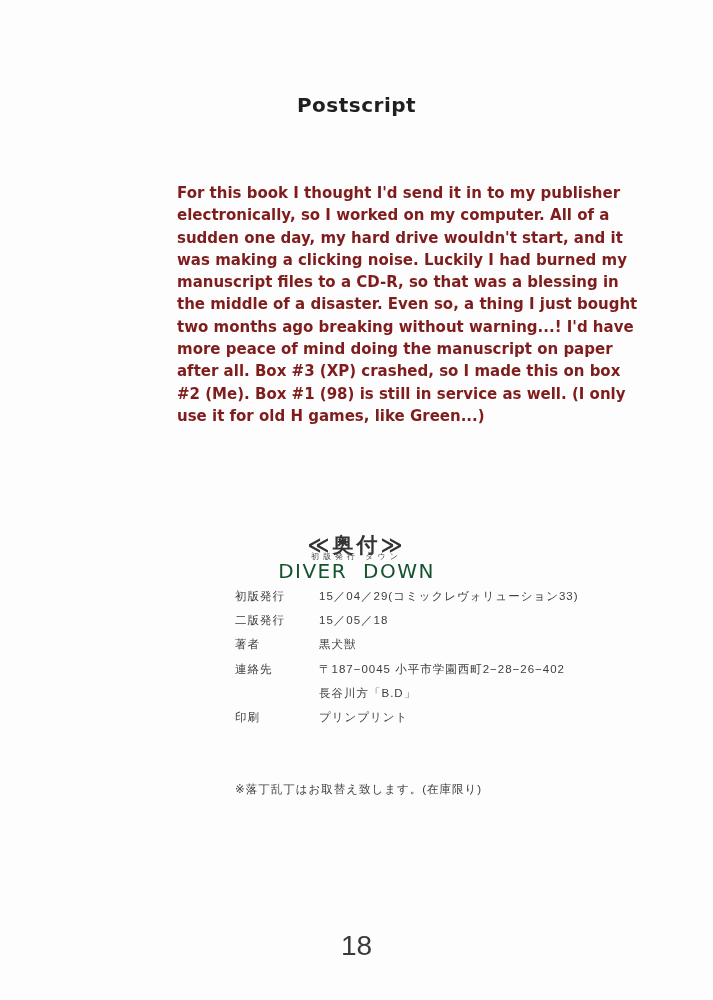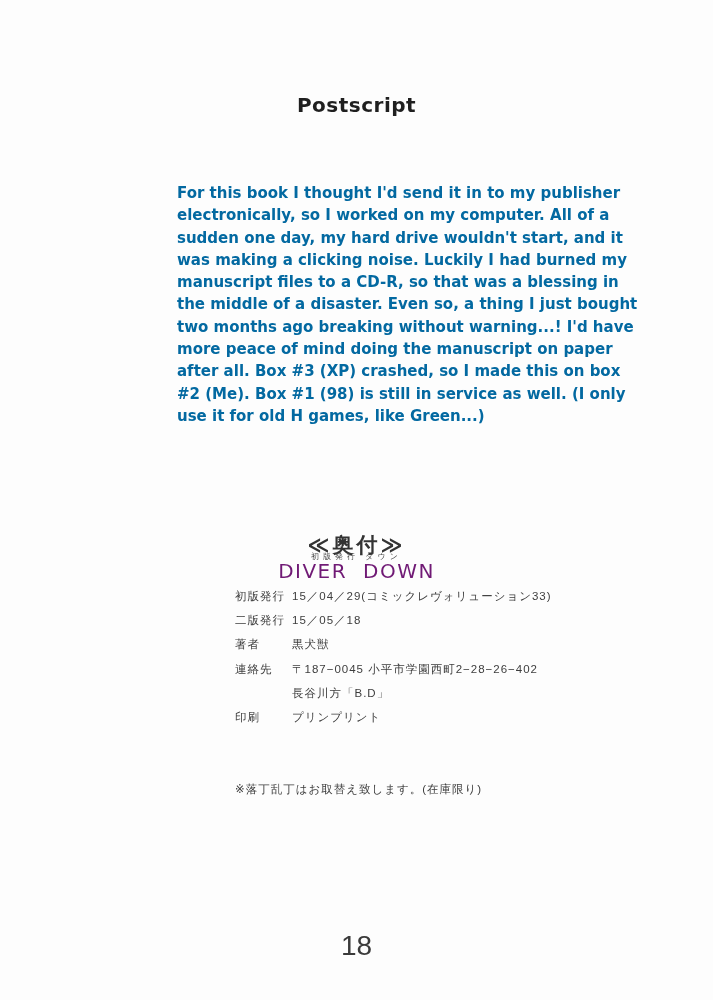--- a/index.html
+++ b/index.html
@@ -30,21 +30,21 @@
     color: #1f1f1f;
   }
   .body-text {
     position: absolute;
     top: 182px;
     left: 177px;
     white-space: pre;
     font-size: 15px;
     line-height: 22.3px;
     font-weight: bold;
-    color: #0369a1;
+    color: #7f1d1d;
   }
 
   
   .jp {
     font-family: "Liberation Sans", "DejaVu Sans", sans-serif;
     color: #3d3d3d;
   }
   .okuzuke-heading {
     position: absolute;
     top: 531px;
@@ -67,40 +67,41 @@
     font-size: 8px;
     letter-spacing: 4px;
     line-height: 8px;
     color: #4a4a4a;
   }
   .book-title {
     font-size: 20px;
     letter-spacing: 1.5px;
     word-spacing: 8px;
     line-height: 21px;
-    color: #701a75;
+    color: #14532d;
   }
   .colophon-rows {
     position: absolute;
     top: 584px;
     left: 235px;
     font-size: 11.5px;
     letter-spacing: 1px;
   }
   .colophon-row {
     display: flex;
     height: 24.3px;
     align-items: center;
   }
   .colophon-label {
     flex: 0 0 57px;
     font-family: Liberation Mono, monospace;
   }
   .colophon-value {
     white-space: nowrap;
+    margin-left: 27px;
   }
   .notes {
     position: absolute;
     top: 777px;
     left: 235px;
     font-size: 11.5px;
     line-height: 25.5px;
     letter-spacing: 1px;
   }
   .page-number {

